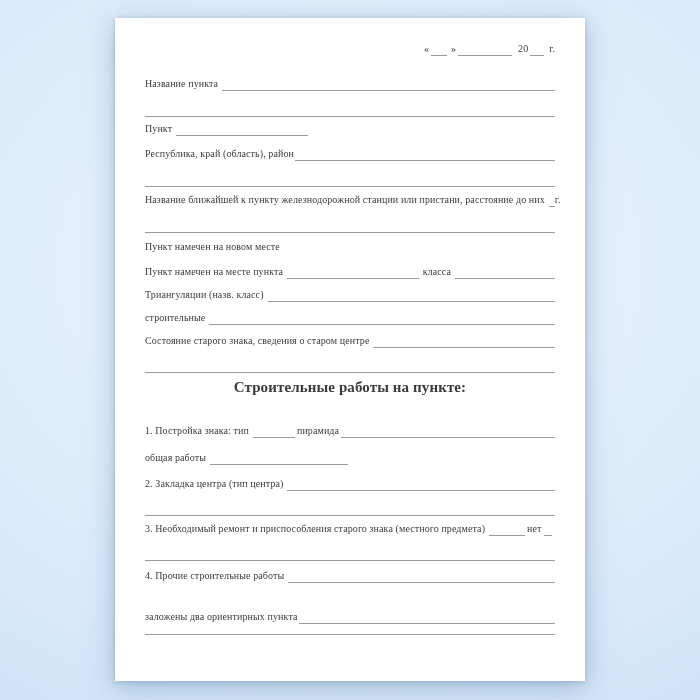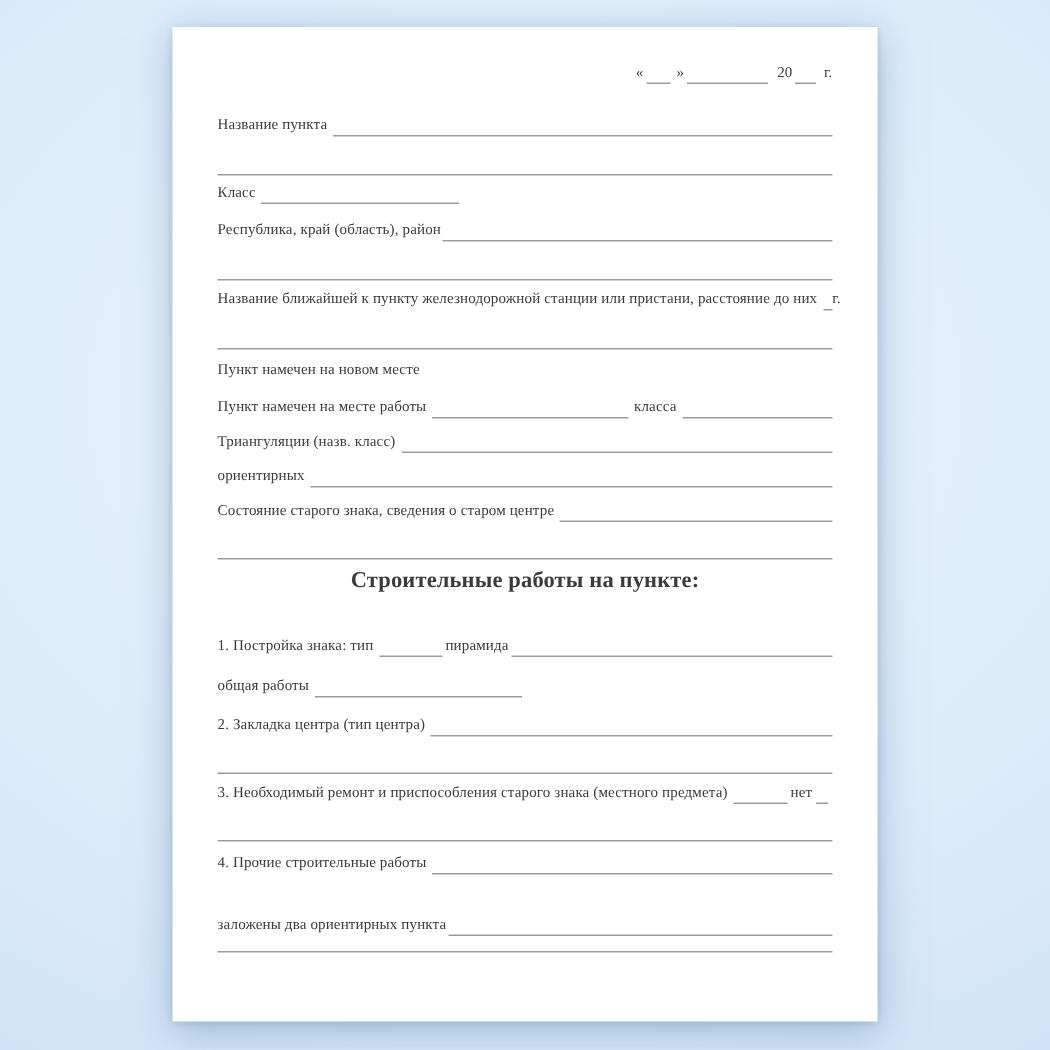--- a/index.html
+++ b/index.html
@@ -46,21 +46,21 @@
   <div class="row" style="top:58px">
     <span class="lbl">Название пункта</span>
     <span class="fill fx"></span>
   </div>
 
   <div class="row" style="top:84px">
     <span class="fill fx" style="margin-left:0"></span>
   </div>
 
   <div class="row" style="top:103px">
-    <span class="lbl">Класс</span>
+    <span class="lbl">Пункт</span>
     <span class="fill" style="width:132px"></span>
   </div>
 
   <div class="row" style="top:128px">
     <span class="lbl">Республика, край (область), район</span>
     <span class="fill fx" style="margin-left:1px"></span>
   </div>
 
   <div class="row" style="top:154px">
     <span class="fill fx" style="margin-left:0"></span>
@@ -74,33 +74,33 @@
 
   <div class="row" style="top:200px">
     <span class="fill fx" style="margin-left:0"></span>
   </div>
 
   <div class="row" style="top:221px">
     <span class="lbl">Пункт намечен на новом месте</span>
   </div>
 
   <div class="row" style="top:246px">
-    <span class="lbl">Пункт намечен на месте работы</span>
+    <span class="lbl">Пункт намечен на месте пункта</span>
     <span class="fill fx"></span>
     <span class="lbl" style="margin-left:4px">класса</span>
     <span class="fill" style="width:100px"></span>
   </div>
 
   <div class="row" style="top:269px">
     <span class="lbl">Триангуляции (назв. класс)</span>
     <span class="fill fx"></span>
   </div>
 
   <div class="row" style="top:292px">
-    <span class="lbl">ориентирных</span>
+    <span class="lbl">строительные</span>
     <span class="fill fx"></span>
   </div>
 
   <div class="row" style="top:315px">
     <span class="lbl">Состояние старого знака, сведения о старом центре</span>
     <span class="fill fx"></span>
   </div>
 
   <div class="row" style="top:340px">
     <span class="fill fx" style="margin-left:0"></span>

